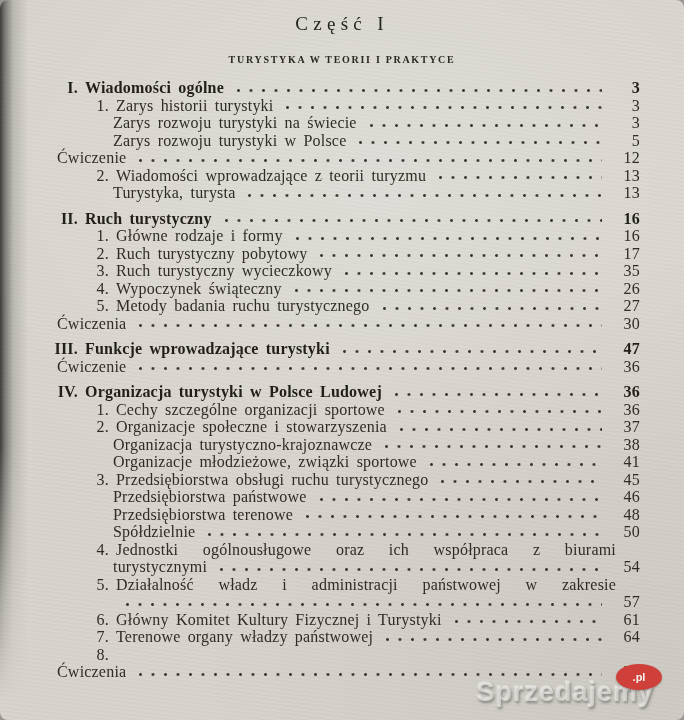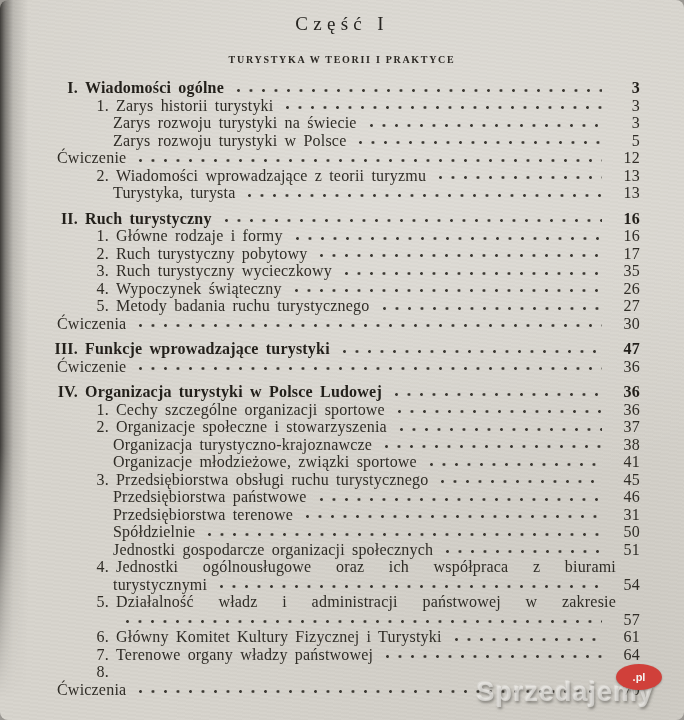--- a/index.html
+++ b/index.html
@@ -246,31 +246,26 @@
         <span class="page-num">45</span>
       </div>
       <div class="row sub">
         <span class="text">Przedsiębiorstwa państwowe</span>
         <span class="leader"></span>
         <span class="page-num">46</span>
       </div>
       <div class="row sub">
         <span class="text">Przedsiębiorstwa terenowe</span>
         <span class="leader"></span>
-        <span class="page-num">31</span>
+        <span class="page-num">48</span>
       </div>
       <div class="row sub">
         <span class="text">Spółdzielnie</span>
         <span class="leader"></span>
         <span class="page-num">50</span>
-      </div>
-      <div class="row sub">
-        <span class="text">Jednostki gospodarcze organizacji społecznych</span>
-        <span class="leader"></span>
-        <span class="page-num">51</span>
       </div>
       <div class="row item justify">
         <span class="num">4.</span>
         <span class="text">Jednostki ogólnousługowe oraz ich współpraca z biurami</span>
       </div>
       <div class="row sub">
         <span class="text">turystycznymi</span>
         <span class="leader"></span>
         <span class="page-num">54</span>
       </div>

